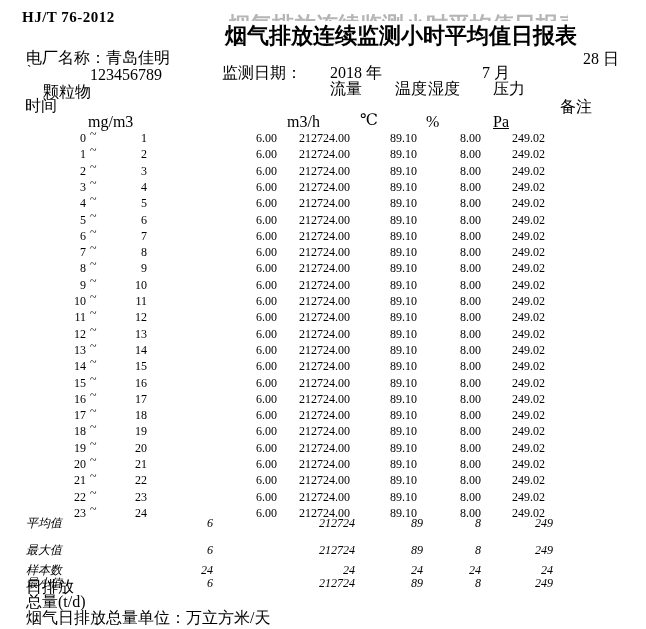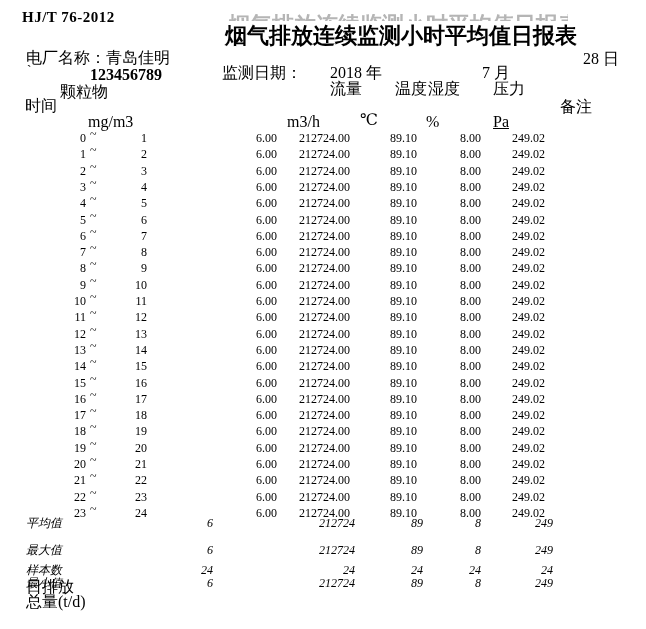--- a/index.html
+++ b/index.html
@@ -13,27 +13,27 @@
 
   
   .std-no{position:absolute;left:22px;top:9px;font-size:15px;font-weight:bold;letter-spacing:0.5px;white-space:nowrap;}
   .title-ghost{position:absolute;left:228px;top:14px;width:340px;height:7px;overflow:hidden;
     font-size:22px;font-weight:bold;line-height:22px;color:#b5b5b5;white-space:nowrap;}
   .title{position:absolute;left:225px;top:25px;font-size:22px;font-weight:bold;line-height:22px;white-space:nowrap;}
 
   .line{position:absolute;font-size:16px;line-height:14px;white-space:nowrap;}
   .plant-row{left:26px;top:51px;}
   .tick-mark{left:27px;top:63px;font-size:13px;}
-  .plant-code{left:90px;top:68px;font-weight:bold;}
+  .plant-code{left:90px;top:68px;}
   .date-label{left:222px;top:66px;}
   .date-year{left:330px;top:66px;}
   .date-month{left:482px;top:66px;}
   .date-day{left:583px;top:52px;}
 
-  .col-pm{left:60px;top:85px;}
+  .col-pm{left:43px;top:85px;}
   .col-flow{left:330px;top:82px;}
   .col-temp{left:395px;top:82px;}
   .col-hum{left:428px;top:82px;}
   .col-pres{left:493px;top:82px;}
   .col-time{left:25px;top:99px;}
   .col-remark{left:560px;top:100px;}
 
   .u-pm{left:88px;top:115px;}
   .u-flow{left:287px;top:115px;}
   .u-temp{left:360px;top:113px;}
@@ -373,14 +373,15 @@
         <span class="s-v1">24</span>
         <span class="s-v2">24</span>
         <span class="s-v3">24</span>
         <span class="s-v4">24</span>
         <span class="s-v5">24</span>
       </div>
     </div>
 
   <div class="line f-emission">日排放</div>
   <div class="line f-total">总量(t/d)</div>
+  <div class="line f-note">烟气日排放总量单位：万立方米/天</div>
 
 </div>
 
 </body></html>

